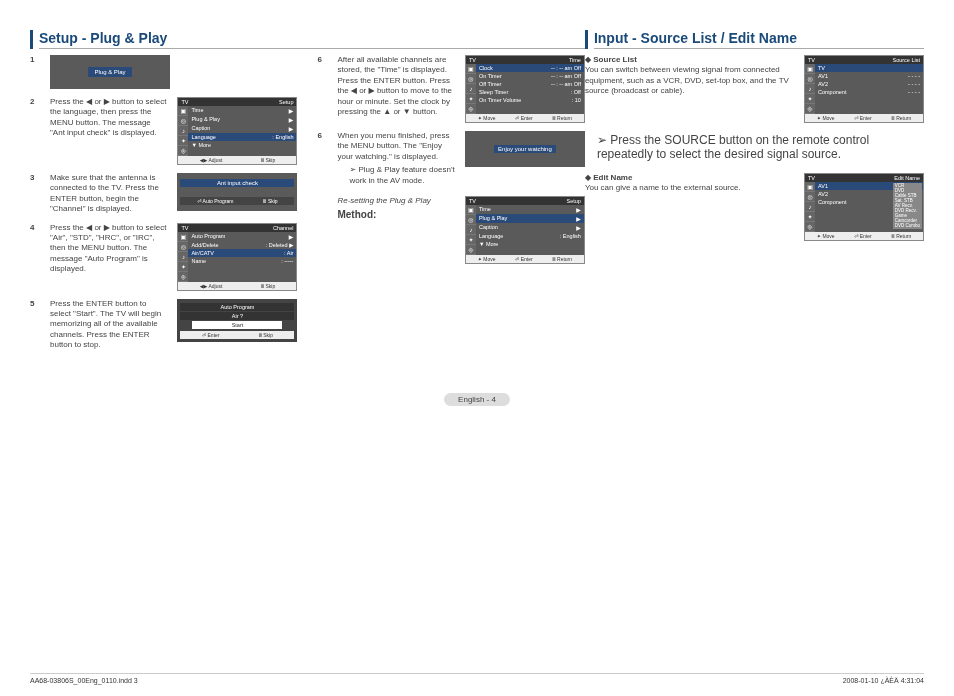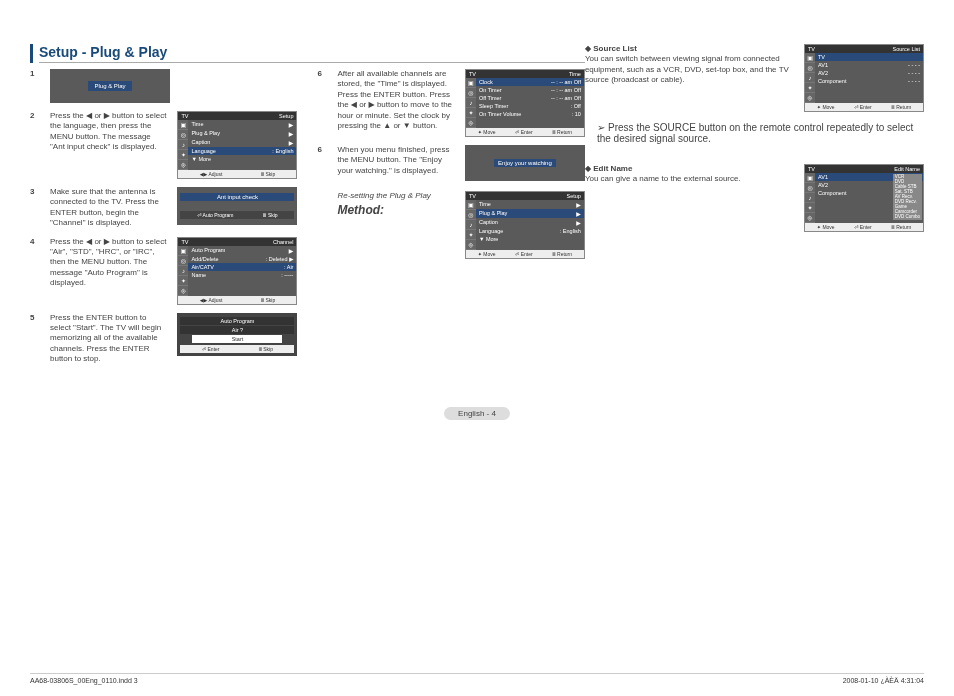--- a/index.html
+++ b/index.html
@@ -1,17 +1,17 @@
 <!DOCTYPE html>
 <html><head>
 <meta charset="utf-8">
 <style>
   * { box-sizing: border-box; margin: 0; padding: 0; }
   body { font-family: Arial, Helvetica, sans-serif; font-size: 8px; color: #444; background: #fff; width: 954px; height: 696px; position: relative; }
-  .page { padding: 44px 30px 20px 30px; display: flex; }
+  .page { padding: 30px 30px 20px 30px; display: flex; }
   .col { flex: 1; }
   .col-left { flex: 1.8; }
   .col-right { flex: 1.1; }
   .section-title { font-size: 14px; font-weight: bold; color: #1a4a7a; border-bottom: 1px solid #aaa; padding-bottom: 2px; margin-bottom: 6px; }
   .vbar { border-left: 3px solid #1a4a7a; padding-left: 6px; margin-bottom: 6px; }
   .intro { font-size: 8px; margin-bottom: 8px; line-height: 1.3; }
   .step { display: flex; gap: 10px; margin-bottom: 8px; align-items: flex-start; }
   .step-num { font-weight: bold; width: 10px; flex-shrink: 0; }
   .step-text { flex: 1; font-size: 8px; line-height: 1.3; }
   .step-text b { font-weight: bold; }
@@ -28,21 +28,21 @@
   .osd-box { width:120px; flex-shrink:0; }
   .two-col { display:flex; gap: 20px; }
   .two-col .col-a, .two-col .col-b { flex:1; }
   .diamond::before { content:"◆ "; }
   .arrow::before { content:"➢ "; }
   .continued { font-style: italic; text-decoration: underline; margin-top:10px; text-align:right; padding-right: 40px;}
   .page-foot { text-align:center; margin-top: 14px; }
   .pill { display:inline-block; background:#ddd; border-radius:8px; padding:2px 14px; font-size:8px; }
   .footer-line { position:absolute; bottom: 12px; left: 30px; right: 30px; display:flex; justify-content:space-between; font-size:7px; color:#333; border-top:1px solid #ccc; padding-top:3px;}
   .sub-head { font-weight:normal; font-style:italic; margin-bottom:2px;}
-  .method { font-size:12px; line-height:1.3;font-style:italic; }
+  .method { font-size:10px; line-height:1.3; }
   .osd-popup { background:#444; color:#fff; padding:3px; width:120px; font-size:5.5px;}
   .osd-popup .center-row { text-align:center; background:#333; margin:1px 0; padding:1px;}
   .osd-popup .start { background:#fff; color:#333; text-align:center; padding:1px; margin:1px 12px; font-size:5.5px;}
   .tri { font-size:6px; }
   .right-block { display:flex; gap:8px; margin-bottom:10px; align-items:flex-start;}
   .right-text { flex:1; font-size:8px; line-height:1.3; }
   .indent { margin-left: 12px; }
 </style>
 </head>
 <body>
@@ -231,20 +231,21 @@
                 <span>⏎ <span>Enter</span></span>
                 <span>Ⅲ <span>Return</span></span>
               </div>
           </div>
         </div>
 
         <div class="step">
           <div class="step-num">6</div>
           <div class="step-text">
             <span>When you menu finished, press the MENU button. The "Enjoy your watching." is displayed.</span>
+            <div class="indent arrow" style="margin-top:3px;">Plug &amp; Play feature doesn't work in the AV mode.</div>
           </div>
           <div class="osd-box">
             <div class="osd-simple" style="padding:14px 3px;">
               <div style="background:#2a4a7a;padding:1px 4px;display:inline-block;">Enjoy your watching</div>
             </div>
           </div>
         </div>
 
         <div class="step" style="margin-top:10px;">
           <div class="step-num"></div>
@@ -293,20 +294,23 @@
                 <span>Ⅲ <span>Return</span></span>
               </div>
           </div>
         </div>
       </div>
     </div>
 
   </div>
 
   <div class="col col-right">
+    <div class="vbar">
+        <div class="section-title">Input - Source List / Edit Name</div>
+      </div>
 
     <div class="right-block">
       <div class="right-text">
         <div class="diamond"><b>Source List</b></div>
         <div>You can switch between viewing signal from connected equipment, such as a VCR, DVD, set-top box, and the TV source (broadcast or cable).</div>
       </div>
       <div class="osd">
         <div class="osd-band">
             <span>TV</span>
             <span>Source List</span>
@@ -338,21 +342,21 @@
               </div>
           </div>
         </div>
         <div class="osd-bar">
             <span>✦ <span>Move</span></span>
             <span>⏎ <span>Enter</span></span>
             <span>Ⅲ <span>Return</span></span>
           </div>
       </div>
     </div>
-    <div class="indent arrow" style="font-size:10px;margin-bottom:20px;">Press the SOURCE button on the remote control repeatedly to select the desired signal source.</div>
+    <div class="indent arrow" style="font-size:12px;margin-bottom:12px;">Press the SOURCE button on the remote control repeatedly to select the desired signal source.</div>
 
     <div class="right-block">
       <div class="right-text">
         <div class="diamond"><b>Edit Name</b></div>
         <div>You can give a name to the external source.</div>
       </div>
       <div class="osd" style="position:relative;">
         <div class="osd-band">
             <span>TV</span>
             <span>Edit Name</span>

